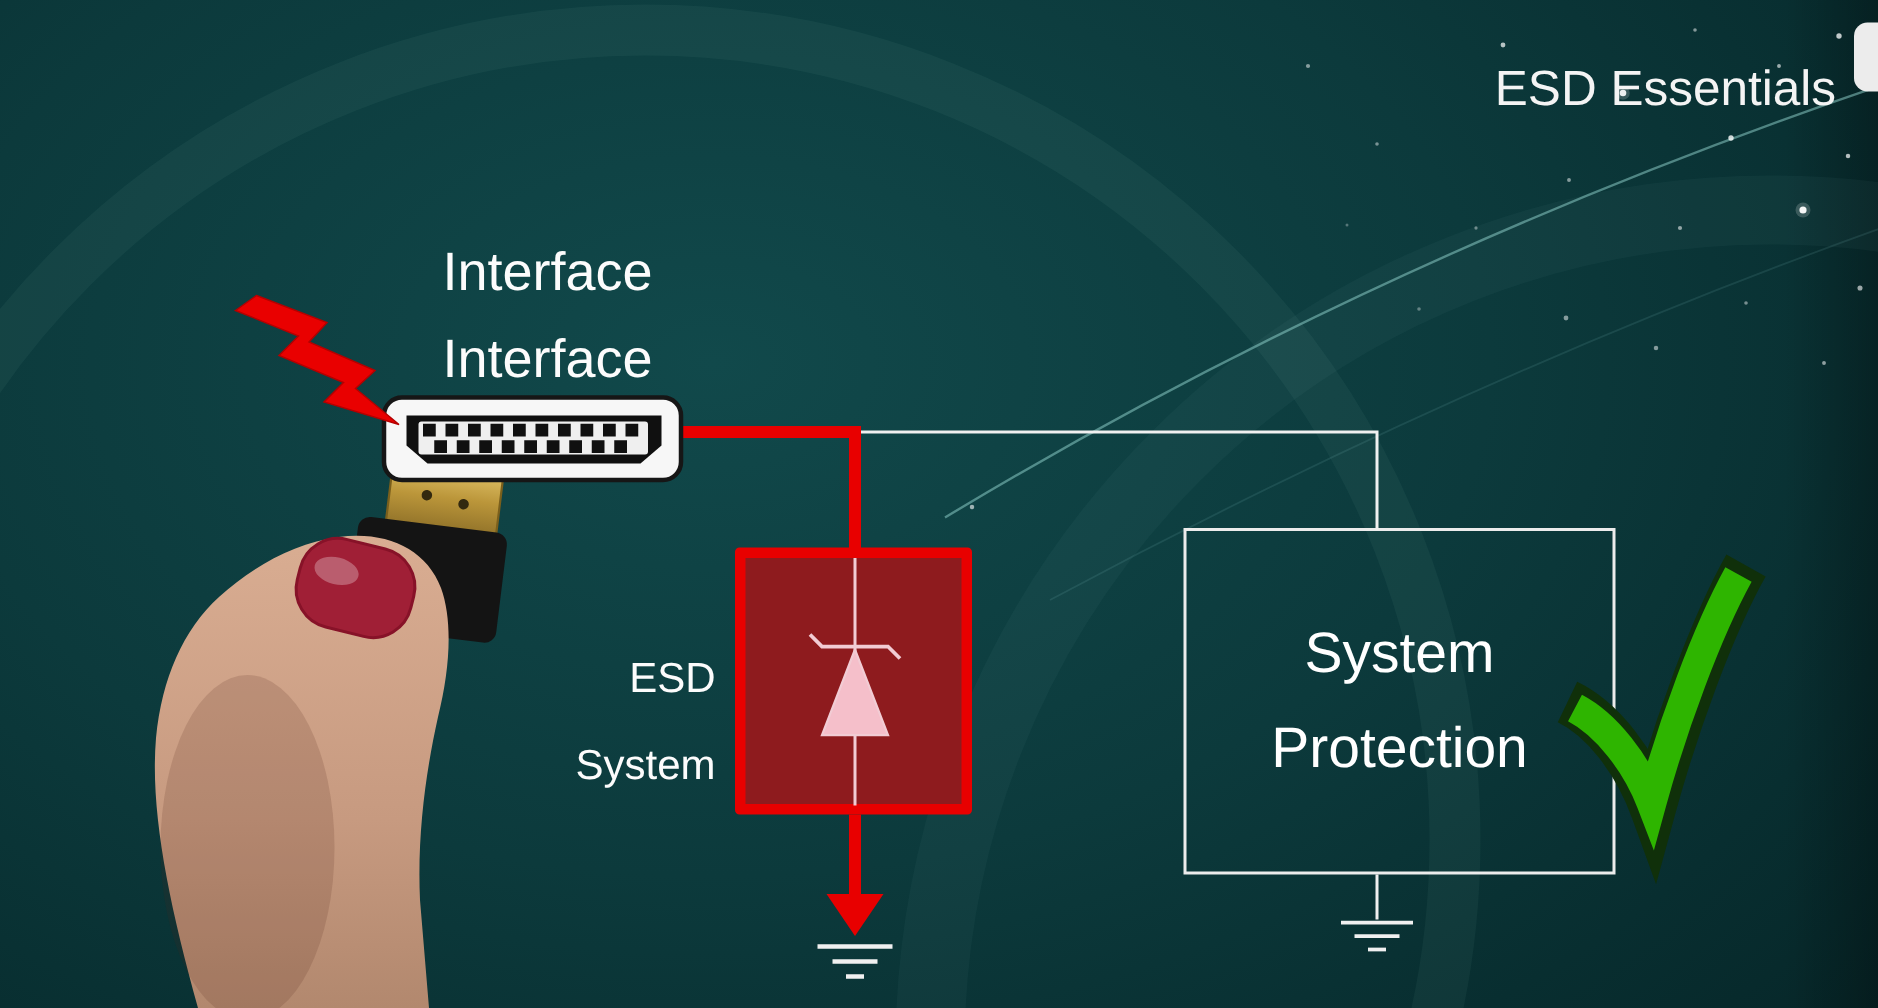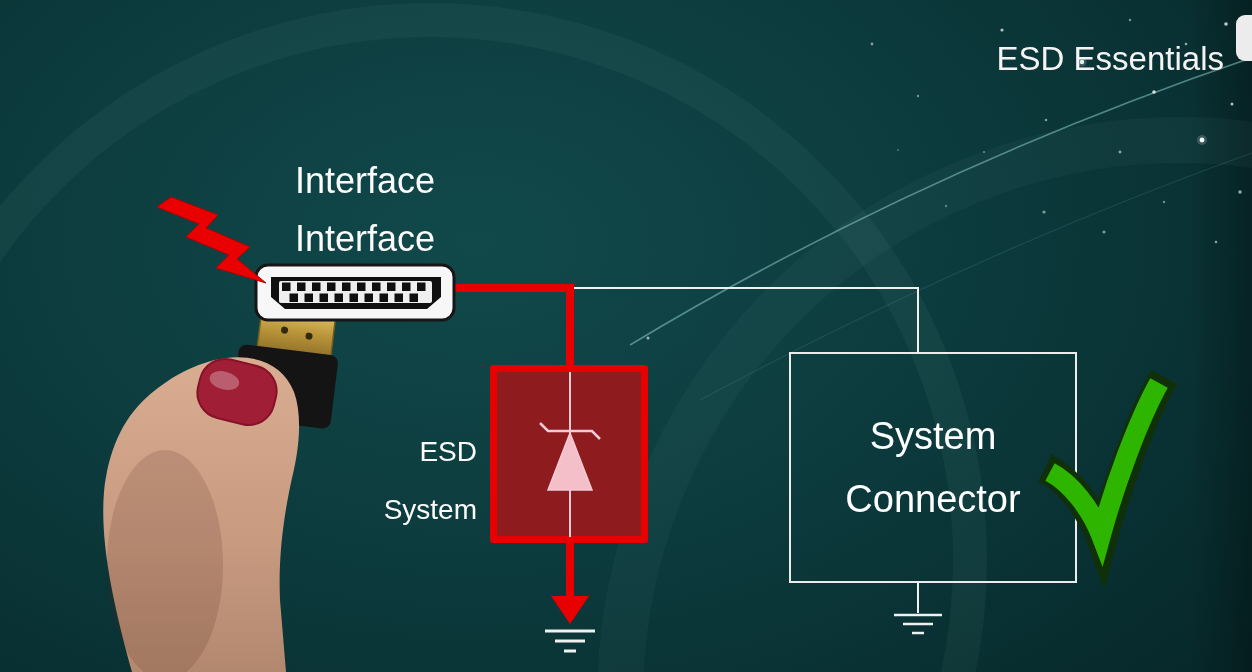--- a/index.html
+++ b/index.html
@@ -75,21 +75,21 @@
       <circle cx="648" cy="338" r="1.5" opacity="0.6"></circle>
     </g>
   </svg>
 
   <div class="brand">ESD Essentials</div>
   <div class="brand-logo"></div>
 
   <div class="diode-box"></div>
   <div class="system-box">
     <div>System</div>
-    <div>Connector</div>
+    <div>Protection</div>
   </div>
 
   <div class="label label-connector">
     <div>Interface</div>
     <div>Interface</div>
   </div>
   <div class="label label-diode">
     <div>ESD</div>
     <div>System</div>
   </div>

